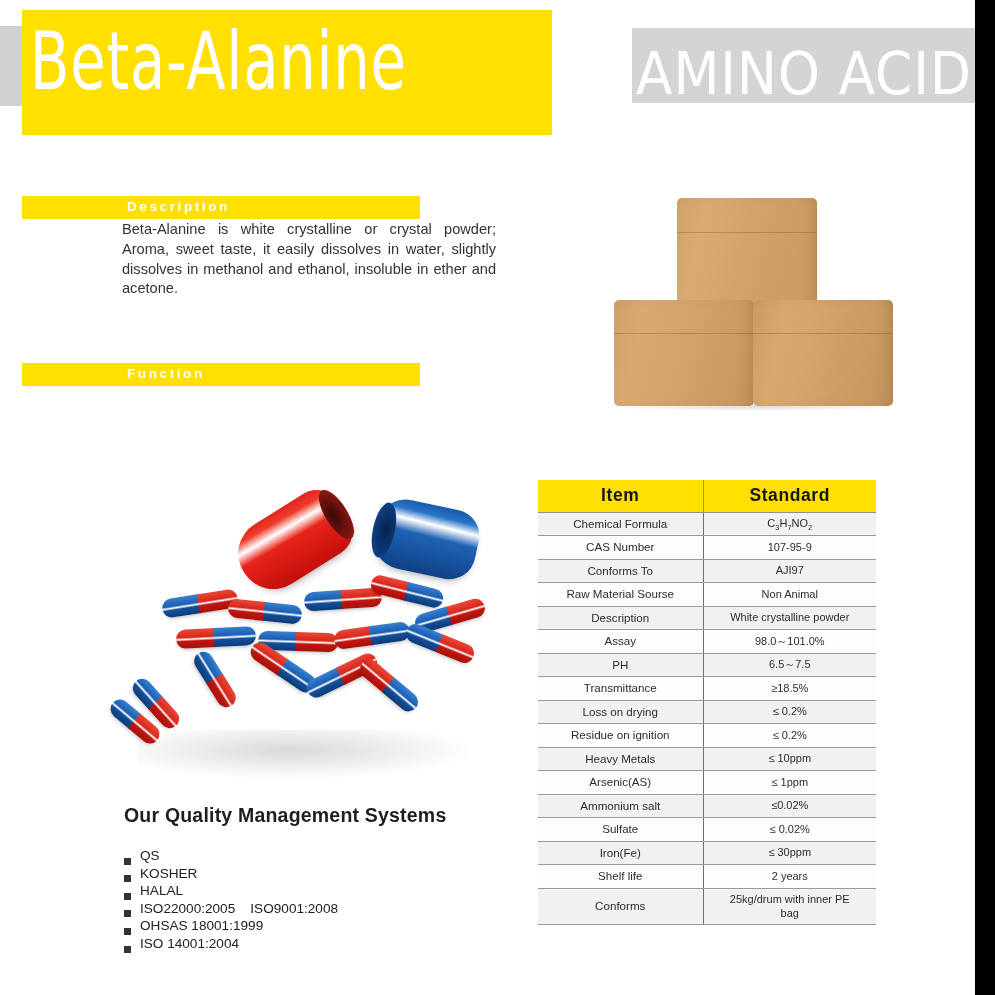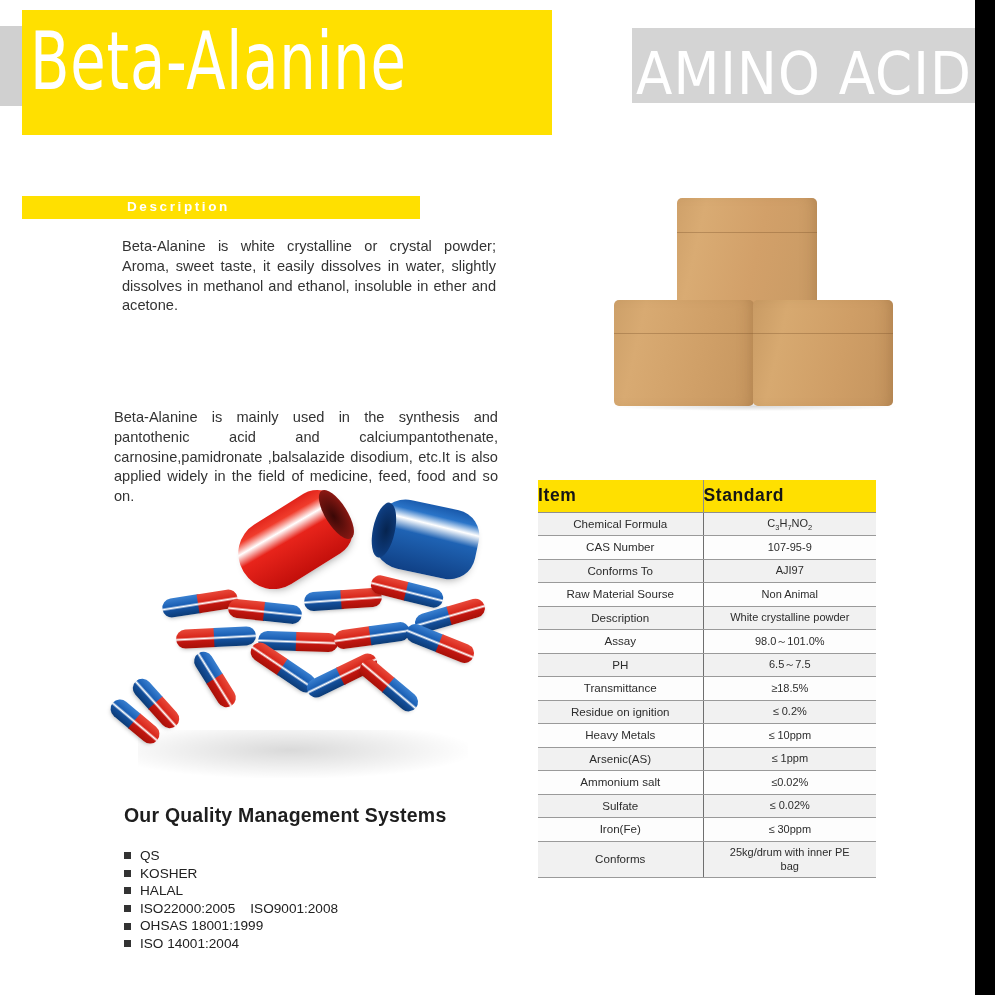--- a/index.html
+++ b/index.html
@@ -53,21 +53,21 @@
   #bar-func{top:363px;}
 
   
   .para{
     position:absolute;
     color:#333333;
     text-align:justify;
     font-size:14.6px;
     line-height:19.8px;
   }
-  #p-desc{left:122px;top:237px;width:374px;}
+  #p-desc{left:122px;top:220px;width:374px;}
   #p-func{left:114px;top:408px;width:384px;}
 
   
   .boxes{position:absolute;left:604px;top:188px;width:290px;height:225px;}
   .box{position:absolute;border-radius:5px;}
   .box .lidline{position:absolute;left:0;right:0;height:1px;background:rgba(120,80,40,.35);}
   .box-top{
     left:73px;top:10px;width:140px;height:122px;
     background:linear-gradient(103deg,#cfa16a 0%,#d9ab73 18%,#d2a069 55%,#c89a64 100%);
     box-shadow:inset -10px 0 16px -10px rgba(110,70,30,.35);
@@ -123,35 +123,35 @@
     position:absolute;left:20px;top:232px;width:330px;height:48px;
     background:radial-gradient(ellipse at 46% 42%,rgba(0,0,0,.15) 0%,rgba(0,0,0,.06) 45%,rgba(0,0,0,0) 74%);
   }
 
   
   .qms-title{
     position:absolute;left:124px;top:804px;
     font-size:19.5px;font-weight:bold;color:#1e1e1e;letter-spacing:.2px;white-space:nowrap;
   }
   .qms-list{position:absolute;left:124px;top:847px;}
-  .qms-row{display:flex;align-items:center;height:17.6px;}
+  .qms-row{display:flex;align-items:flex-end;height:17.6px;}
   .qms-bullet{width:7px;height:7px;background:#333333;margin-right:9px;flex:0 0 auto;}
   .qms-label{font-size:13.6px;color:#222222;white-space:pre;line-height:17.6px;}
 
   
   .spec{
     position:absolute;left:538px;top:480px;width:338px;
     border-collapse:collapse;table-layout:fixed;
   }
   .spec col.c1{width:165px;}
   .spec col.c2{width:173px;}
   .spec th{
     background:#ffe000;color:#161616;
     font-size:17.5px;font-weight:bold;letter-spacing:.6px;
-    padding:5px 0 6px;text-align:left;
+    padding:5px 0 6px;text-align:center;
     border-bottom:1px solid #8f8f8f;
   }
   .spec th.k{border-right:1px solid #8f8f8f;}
   .spec td{
     text-align:center;color:#2c2c2c;
     padding:4px 16px;
     border-bottom:1px solid #9a9a9a;
     line-height:1.25;
   }
   .spec td.k{border-right:1px solid #6f6f6f;}
@@ -172,21 +172,23 @@
   <div class="title-text">Beta-Alanine</div>
 
   <div class="amino-band"></div>
   <div class="amino-text">AMINO ACID</div>
 
   <div class="sec-bar" id="bar-desc">
     <span class="lbl">Description</span>
   </div>
   <div class="para" id="p-desc">Beta-Alanine is white crystalline or crystal powder; Aroma, sweet taste, it easily dissolves in water, slightly dissolves in methanol and ethanol, insoluble in ether and acetone.</div>
 
-  <div class="para" id="p-func">Beta-Alanine is mainly used in the synthesis and pantothenic acid and calciumpantothenate, carnosine,pamidronate ,balsalazide disodium, etc.It is also applied widely in the field of medicine, feed, food and so on.</div>
+  <div class="sec-bar" id="bar-func">
+    <span class="lbl">Function</span>
+  </div>
 
   <div class="boxes">
     <div class="shadowfloor"></div>
     <div class="box box-top">
       <div class="lidline" style="top:34px;"></div>
     </div>
     <div class="box box-bl">
       <div class="lidline" style="top:33px;"></div>
     </div>
     <div class="box box-br">
@@ -335,20 +337,24 @@
         </tr>
         <tr>
           <td class="k">PH</td>
           <td class="v">6.5～7.5</td>
         </tr>
         <tr>
           <td class="k">Transmittance</td>
           <td class="v">≥18.5%</td>
         </tr>
         <tr>
+          <td class="k">Loss on drying</td>
+          <td class="v">≤ 0.2%</td>
+        </tr>
+        <tr>
           <td class="k">Residue on ignition</td>
           <td class="v">≤ 0.2%</td>
         </tr>
         <tr>
           <td class="k">Heavy Metals</td>
           <td class="v">≤ 10ppm</td>
         </tr>
         <tr>
           <td class="k">Arsenic(AS)</td>
           <td class="v">≤ 1ppm</td>
@@ -359,20 +365,24 @@
         </tr>
         <tr>
           <td class="k">Sulfate</td>
           <td class="v">≤ 0.02%</td>
         </tr>
         <tr>
           <td class="k">Iron(Fe)</td>
           <td class="v">≤ 30ppm</td>
         </tr>
         <tr>
+          <td class="k">Shelf life</td>
+          <td class="v">2 years</td>
+        </tr>
+        <tr>
           <td class="k">Conforms</td>
           <td class="v">25kg/drum with inner PE bag</td>
         </tr>
       </tbody>
   </table>
 
   <div class="edge-right"></div>
 </div>
 
 </body></html>

